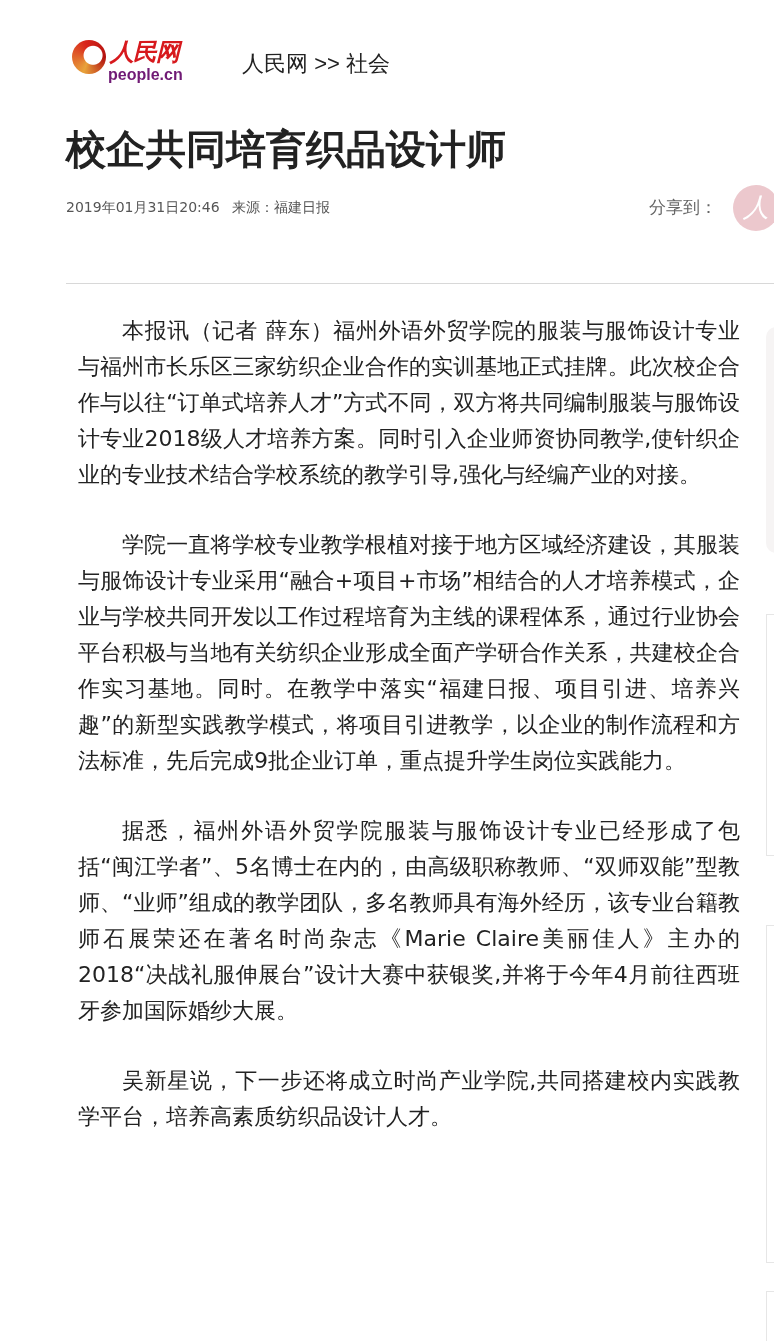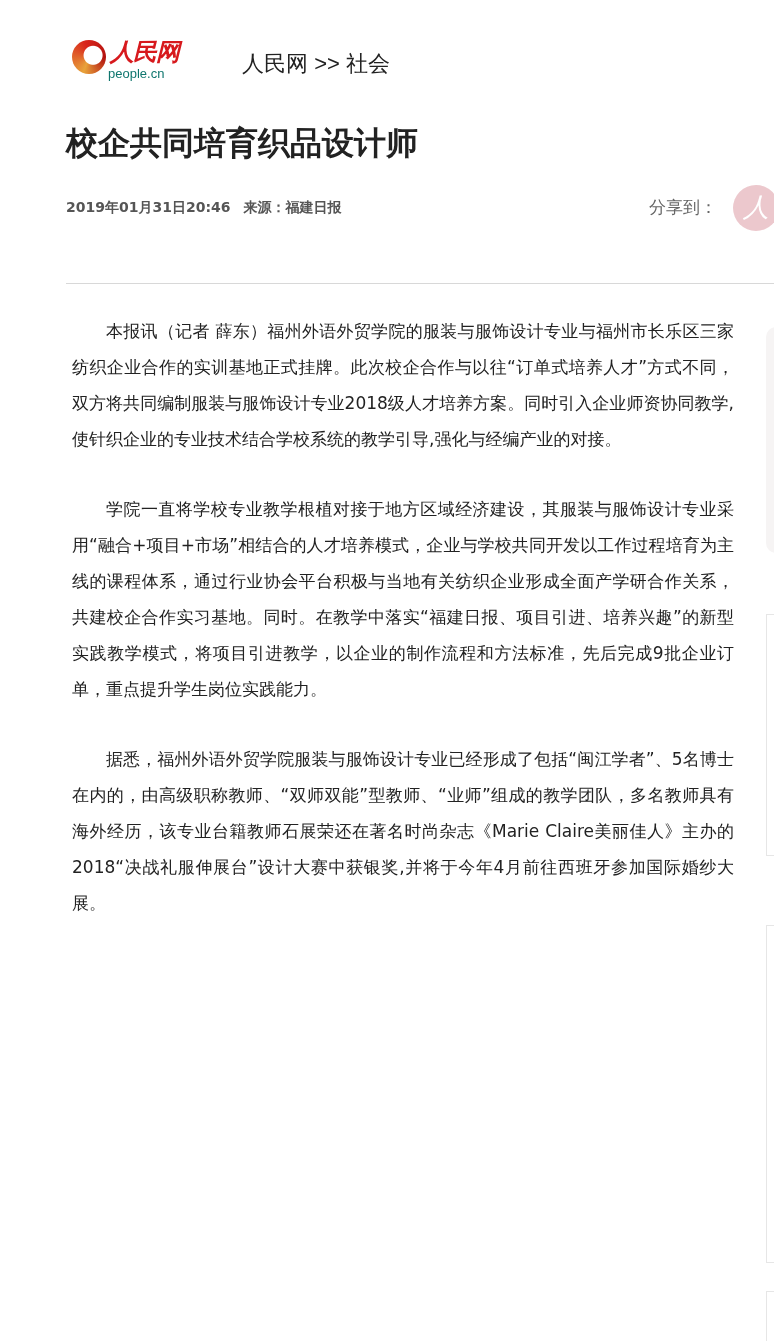--- a/index.html
+++ b/index.html
@@ -6,35 +6,35 @@
   body { width:774px; height:1341px; position:relative; overflow:hidden;
          font-family:"DejaVu Sans","Liberation Sans",sans-serif; color:#333; }
   .header { position:absolute; left:68px; top:36px; height:50px; width:400px; }
   .logo { position:absolute; left:0; top:0; width:120px; height:48px; }
   .logo-mark { position:absolute; left:4px; top:4px; width:34px; height:34px; border-radius:50%;
                background:radial-gradient(circle at 62% 45%, #fff 0 9px, transparent 10px),
                           conic-gradient(from 200deg, #e8a33a, #d9251c 40%, #b3120f 70%, #e8a33a);
   }
   .logo-cn { position:absolute; left:42px; top:0px; font-family:"DejaVu Serif",serif; font-style:italic;
              font-weight:bold; font-size:24px; color:#d7191d; letter-spacing:-1px; }
-  .logo-en { position:absolute; left:40px; top:30px; font-size:13px; font-weight:normal; color:#0f766e;
+  .logo-en { position:absolute; left:40px; top:30px; font-size:16px; font-weight:bold; color:#701a75;
              font-family:"Liberation Sans",sans-serif; }
   .crumb { position:absolute; left:174px; top:13px; font-size:22px; color:#222; white-space:nowrap;
            font-family:"Liberation Sans",sans-serif; }
   .crumb a { color:#222; text-decoration:none; }
-  .title { position:absolute; left:66px; top:122px; font-size:32px; font-weight:bold; color:#222;
+  .title { position:absolute; left:66px; top:122px; font-size:40px; font-weight:bold; color:#222;
            margin:0; letter-spacing:0px; white-space:nowrap; }
-  .meta { position:absolute; left:66px; top:199px; font-size:14px; color:#555; white-space:nowrap;font-weight:bold; }
+  .meta { position:absolute; left:66px; top:199px; font-size:14px; color:#555; white-space:nowrap; }
   .meta span { margin-right:8px; }
   .share { position:absolute; left:649px; top:196px; font-size:17px; color:#666; white-space:nowrap; }
   .share-icon { position:absolute; left:733px; top:185px; width:46px; height:46px; border-radius:50%;
                 background:#ecc8cd; color:#fff; font-size:26px; text-align:center; line-height:44px;
                 font-family:"DejaVu Serif",serif; font-style:italic; }
   .divider { position:absolute; left:66px; top:283px; width:708px; height:1px; background:#d8d8d8; }
-  .article { position:absolute; left:72px; top:313px; width:662px; font-size:17px; line-height:36px;
+  .article { position:absolute; left:78px; top:313px; width:662px; font-size:22px; line-height:36px;
              color:#222; text-align:justify; }
   .article p { margin:0 0 34px 0; text-indent:2em; }
   .editor { position:absolute; right:46px; top:1313px; font-size:13px; color:#333; white-space:nowrap;margin-top:47px; }
   .side-panel { position:absolute; left:766px; top:327px; width:30px; height:226px; background:#f6f4f4;
                 border-radius:10px 0 0 10px; }
   .side-box { position:absolute; left:766px; width:30px; border:1px solid #e6e6e6; border-right:none; }
   .side-box.b1 { top:614px; height:240px; }
   .side-box.b2 { top:925px; height:336px; }
   .side-box.b3 { top:1291px; height:80px; }
 </style>
@@ -63,20 +63,21 @@
 
 <div class="share">分享到：</div>
 <div class="share-icon">人</div>
 
 <div class="divider"></div>
 
 <div class="article">
   <p>本报讯（记者 薛东）福州外语外贸学院的服装与服饰设计专业与福州市长乐区三家纺织企业合作的实训基地正式挂牌。此次校企合作与以往“订单式培养人才”方式不同，双方将共同编制服装与服饰设计专业2018级人才培养方案。同时引入企业师资协同教学,使针织企业的专业技术结合学校系统的教学引导,强化与经编产业的对接。</p>
   <p>学院一直将学校专业教学根植对接于地方区域经济建设，其服装与服饰设计专业采用“融合+项目+市场”相结合的人才培养模式，企业与学校共同开发以工作过程培育为主线的课程体系，通过行业协会平台积极与当地有关纺织企业形成全面产学研合作关系，共建校企合作实习基地。同时。在教学中落实“福建日报、项目引进、培养兴趣”的新型实践教学模式，将项目引进教学，以企业的制作流程和方法标准，先后完成9批企业订单，重点提升学生岗位实践能力。</p>
   <p>据悉，福州外语外贸学院服装与服饰设计专业已经形成了包括“闽江学者”、5名博士在内的，由高级职称教师、“双师双能”型教师、“业师”组成的教学团队，多名教师具有海外经历，该专业台籍教师石展荣还在著名时尚杂志《Marie Claire美丽佳人》主办的2018“决战礼服伸展台”设计大赛中获银奖,并将于今年4月前往西班牙参加国际婚纱大展。</p>
+  <p>吴新星说，下一步还将成立时尚产业学院,共同搭建校内实践教学平台，培养高素质纺织品设计人才。</p>
 </div>
 
 <div class="editor">(责编：庄严、林森)</div>
 
 <div class="side-panel"></div>
 <div class="side-box b1"></div>
 <div class="side-box b2"></div>
 <div class="side-box b3"></div>
 
 </body></html>

